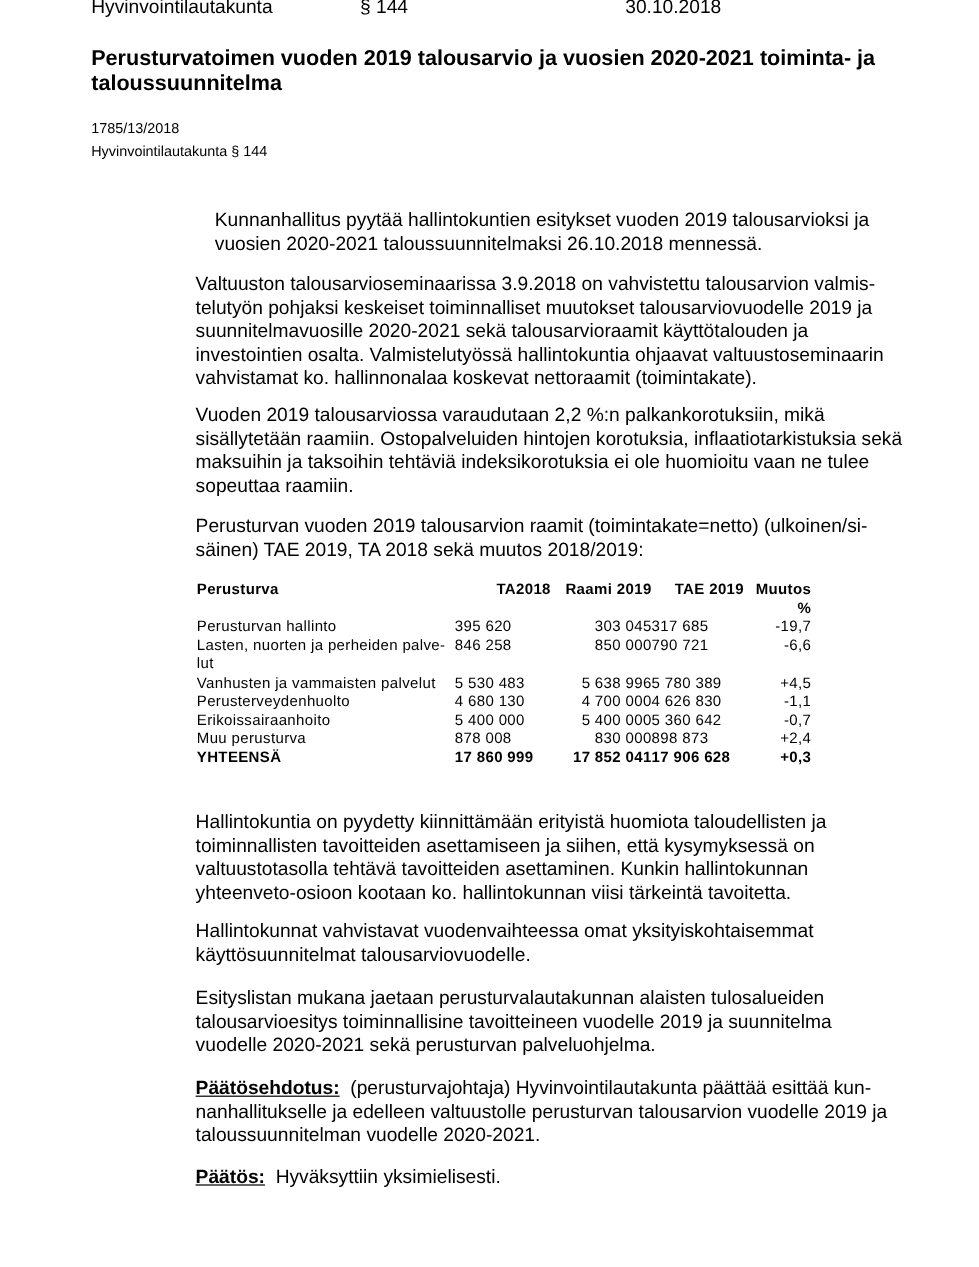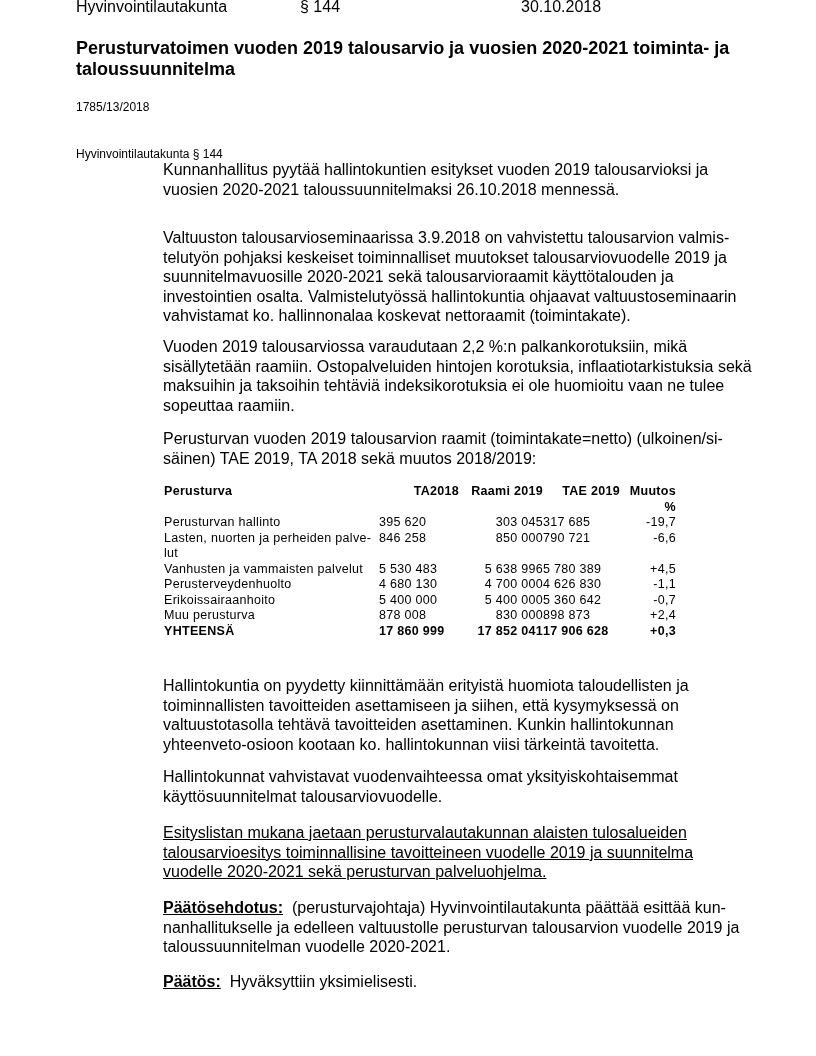--- a/index.html
+++ b/index.html
@@ -27,23 +27,23 @@
 </head>
 <body>
 
 <div class="hdr" style="left:76px;">Hyvinvointilautakunta</div>
 <div class="hdr" style="left:300px;">§ 144</div>
 <div class="hdr" style="left:521px;">30.10.2018</div>
 
 <h1 class="title">Perusturvatoimen vuoden  2019 talousarvio ja vuosien 2020-2021 toiminta- ja taloussuunnitelma</h1>
 
 <div class="meta" style="top:97px;">1785/13/2018</div>
-<div class="meta" style="top:144px;">Hyvinvointilautakunta § 144</div>
+<div class="meta" style="top:116px;">Hyvinvointilautakunta § 144</div>
 
-<div class="body" style="top:160px;">
+<div class="body" style="top:174px;margin-left:16px;">
     <p>Kunnanhallitus pyytää hallintokuntien esitykset vuoden 2019 talousarvioksi ja vuosien 2020-2021 taloussuunnitelmaksi 26.10.2018 mennessä.</p>
   </div>
 <div class="body" style="top:228px;">
     <p>Valtuuston talousarvioseminaarissa 3.9.2018 on vahvistettu talousarvion valmis­telutyön pohjaksi keskeiset toiminnalliset muutokset talousarviovuodelle 2019 ja suunnitelmavuosille 2020-2021 sekä talousarvioraamit käyttötalouden ja investointien osalta. Valmistelutyössä hallintokuntia ohjaavat valtuustoseminaarin vahvistamat ko. hallinnonalaa koskevat nettoraamit (toimintakate).</p>
   </div>
 <div class="body" style="top:337px;">
     <p>Vuoden 2019 talousarviossa varaudutaan 2,2 %:n palkankorotuksiin, mikä sisällytetään raamiin. Ostopalveluiden hintojen korotuksia, inflaatiotarkistuksia se­kä maksuihin ja taksoihin tehtäviä indeksikorotuksia ei ole huomioitu vaan ne tulee sopeuttaa raamiin.</p>
   </div>
 <div class="body" style="top:429px;">
     <p>Perusturvan vuoden 2019 talousarvion raamit (toimintakate=netto) (ulkoinen/si­säinen) TAE 2019, TA 2018 sekä muutos 2018/2019:</p>
@@ -111,21 +111,21 @@
     </tr>
   </tbody>
 </table>
 
 <div class="body" style="top:676px;">
     <p>Hallintokuntia on pyydetty kiinnittämään erityistä huomiota taloudellisten ja toiminnallisten tavoitteiden asettamiseen ja siihen, että kysymyksessä on valtuustotasolla tehtävä tavoitteiden asettaminen. Kunkin hallintokunnan yhteenveto-osioon kootaan ko. hallintokunnan viisi tärkeintä tavoitetta.</p>
   </div>
 <div class="body" style="top:767px;">
     <p>Hallintokunnat vahvistavat vuodenvaihteessa omat yksityiskohtaisemmat käyttösuunnitelmat talousarviovuodelle.</p>
   </div>
-<div class="body" style="top:823px;text-decoration:underline;">
+<div class="body" style="top:823px;">
     <p>Esityslistan mukana jaetaan perusturvalautakunnan alaisten tulosalueiden talousarvioesitys toiminnallisine tavoitteineen vuodelle 2019 ja suunnitelma vuodelle 2020-2021 sekä perusturvan palveluohjelma.</p>
   </div>
 
 <div class="body" style="top:898px;">
   <p><span class="u">Päätösehdotus:</span>&nbsp; <span>(perusturvajohtaja) Hyvinvointilautakunta päättää esittää kun­nanhallitukselle ja edelleen valtuustolle perusturvan talousarvion vuodelle 2019 ja taloussuunnitelman vuodelle 2020-2021.</span></p>
 </div>
 
 <div class="body" style="top:972px;">
   <p><span class="u">Päätös:</span>&nbsp; <span>Hyväksyttiin yksimielisesti.</span></p>
 </div>

